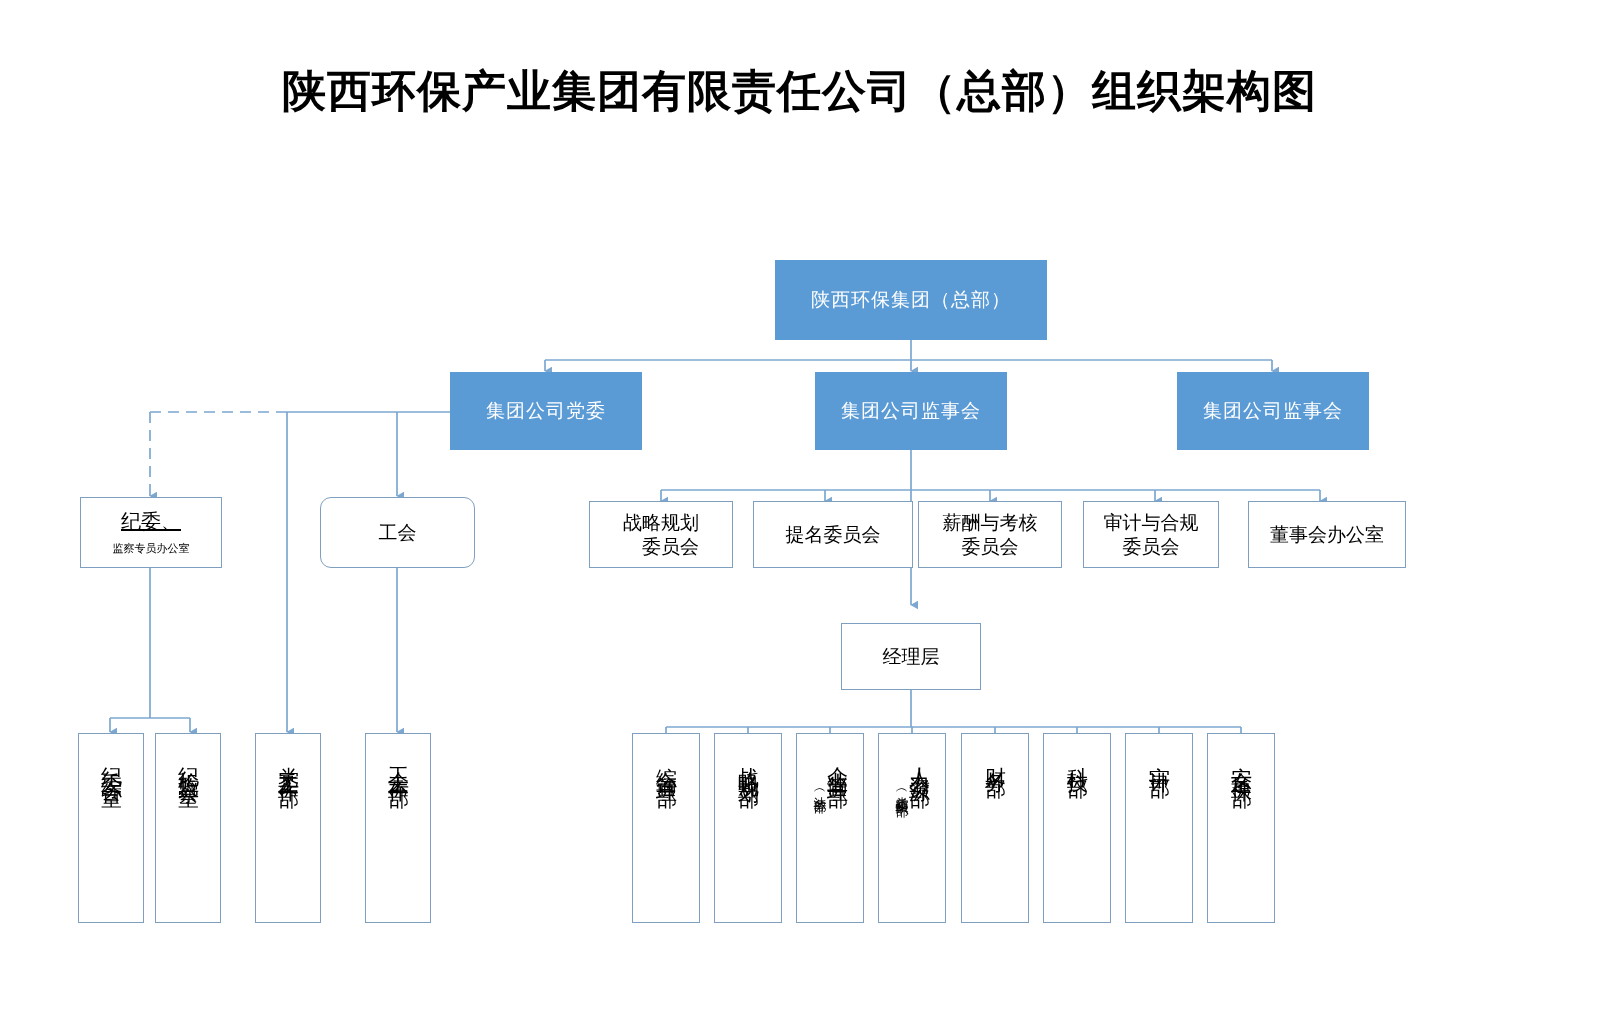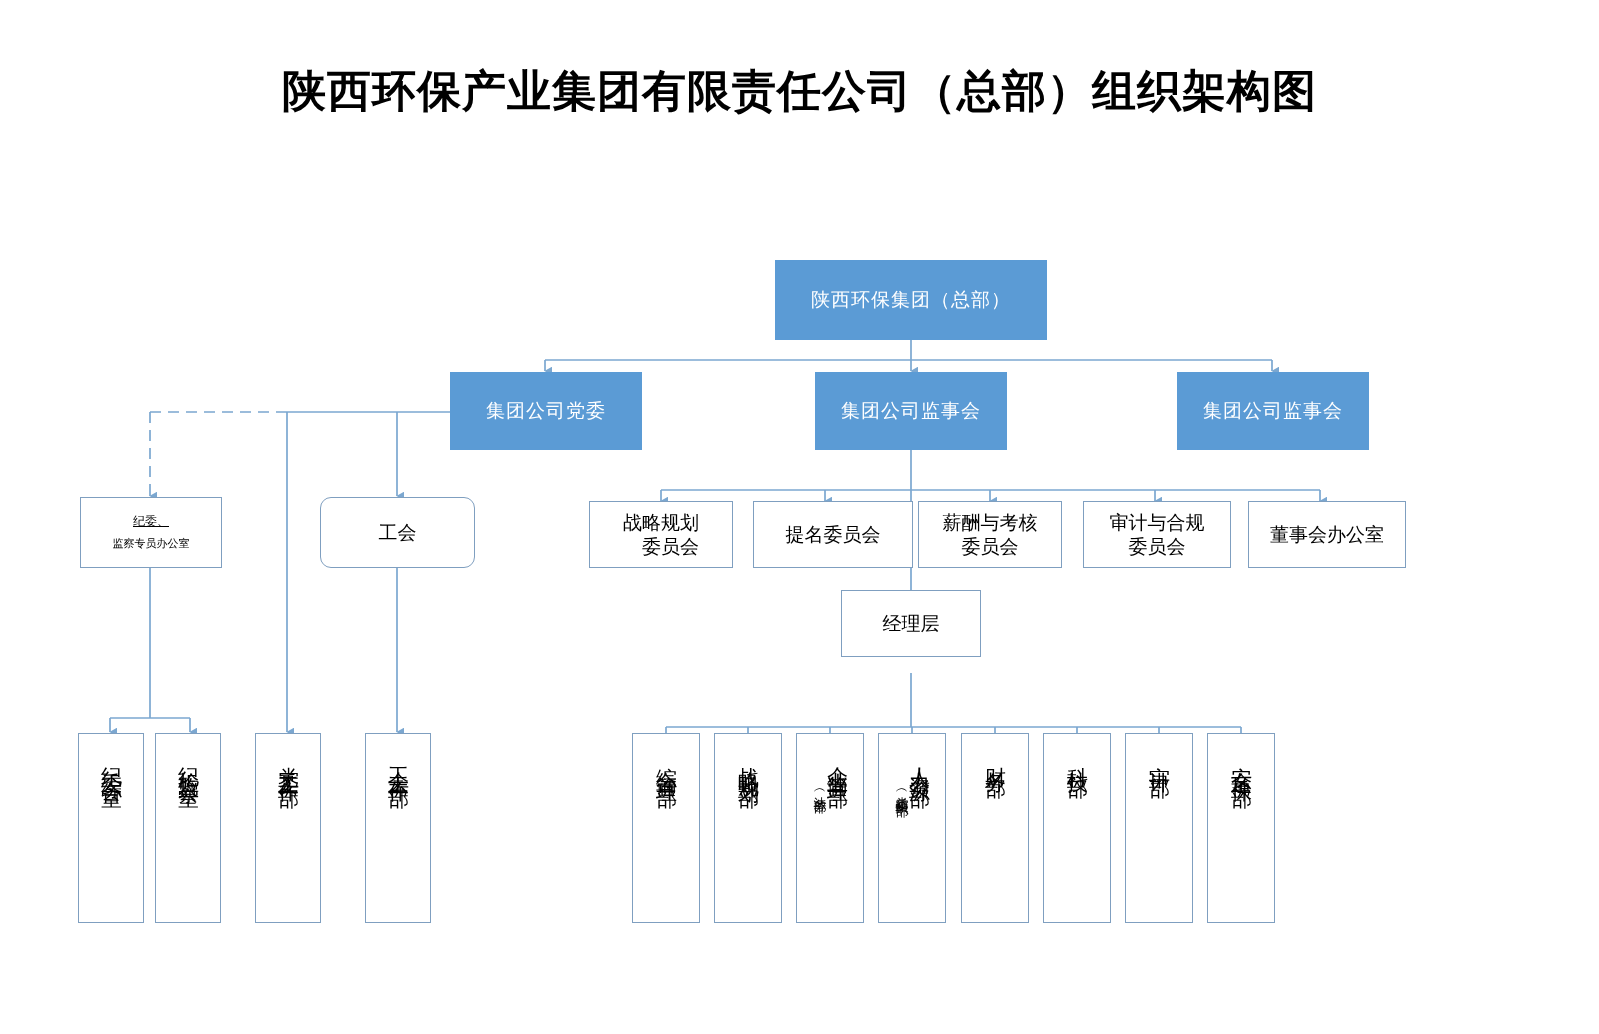--- a/index.html
+++ b/index.html
@@ -45,21 +45,21 @@
   }
   .node.outline{
     background:#ffffff;
     border:1px solid #7f9fc0;
     font-size:19px;
     font-family:"Liberation Serif","DejaVu Serif",serif;
   }
 
   
   .node.stacked{flex-direction:column;justify-content:center;}
-  .node .l1{font-size:12px;text-decoration:underline;}
+  .node .l1{font-size:20px;text-decoration:underline;}
   .node .l2{font-size:11px;margin-top:8px;}
 
   
   .node.wrap{padding:0 4px;}
   .node.wrap span{display:block;}
 
   
   .node.vert{
     align-items:flex-start;
     justify-content:center;
@@ -179,34 +179,34 @@
       <span>提名委员会</span>
       <span></span>
     </div>
   </div>
   <div class="node outline wrap" style="left:918px;top:501px;width:144px;height:67px;">
     <div>
       <span>薪酬与考核</span>
       <span>委员会</span>
     </div>
   </div>
-  <div class="node outline wrap" style="left:1083px;top:501px;width:148px;height:67px;">
+  <div class="node outline wrap" style="left:1083px;top:501px;width:136px;height:67px;">
     <div>
       <span>审计与合规</span>
       <span>委员会</span>
     </div>
   </div>
   <div class="node outline wrap" style="left:1248px;top:501px;width:158px;height:67px;">
     <div>
       <span>董事会办公室</span>
       <span></span>
     </div>
   </div>
 
-  <div class="node outline" style="left:841px;top:590px;width:140px;height:67px;">
+  <div class="node outline" style="left:841px;top:623px;width:140px;height:67px;">
     <span>经理层</span>
   </div>
 
   <div class="node outline vert" style="left:78px;top:733px;width:66px;height:190px;">
     <div class="vrow">
       <span class="vtext">纪委综合室</span>
     </div>
   </div>
   <div class="node outline vert" style="left:155px;top:733px;width:66px;height:190px;">
     <div class="vrow">

